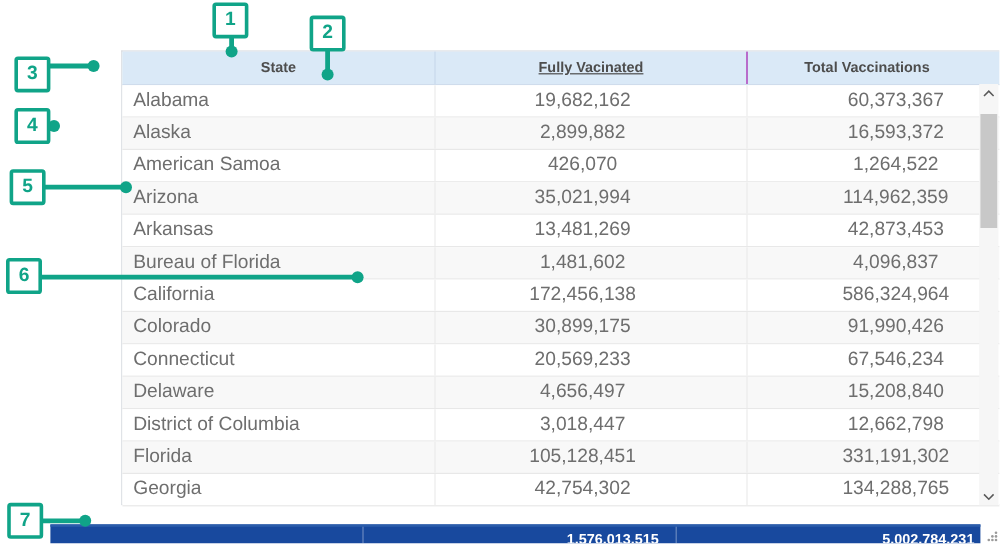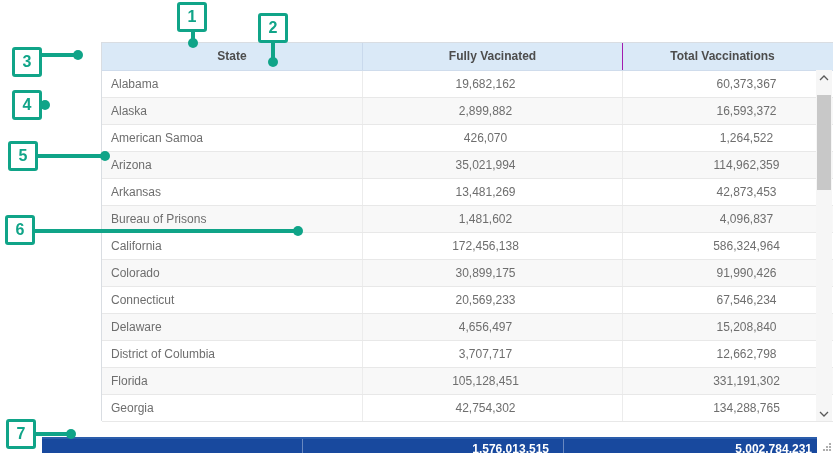--- a/index.html
+++ b/index.html
@@ -32,33 +32,33 @@
     border-bottom: 1px solid #cfdcEC;
   }
   .th {
     font-size: 12px;
     font-weight: bold;
     color: var(--header-text, #4D4D4D);
     line-height: 27px;
     text-align: center;
   }
   .th-state { width: 260px; }
-  .th-fully { width: 260px; border-left: 1px solid #c9d9ec; }
+  .th-fully { width: 260px; border-left: 1px solid #c9d9ec; text-decoration: underline; }
   .th-total { width: 216px; border-left: 1px solid #a21caf; padding-right: 16px; }
 
   .tbody { position: relative; }
   .trow {
     display: flex;
     height: 27px;
     background: #fff;
     border-bottom: 1px solid #e8e8e8;
   }
   .trow.alt { background: var(--row-alt-bg, #F8F8F8); }
   .td {
-    font-size: 12px;
+    font-size: 16px;
     color: var(--row-text, #6E6E6E);
     line-height: 26px;
     white-space: nowrap;
     overflow: hidden;
   }
   .td-state { width: 260px; padding-left: 9px; }
   .td-fully { width: 260px; border-left: 1px solid #ececec; text-align: center; padding-right: 14px; }
   .td-total { width: 268px; border-left: 1px solid #ececec; text-align: center; padding-right: 20px; }
 
   
@@ -164,21 +164,21 @@
       <div class="td td-state">Arizona</div>
       <div class="td td-fully">35,021,994</div>
       <div class="td td-total">114,962,359</div>
     </div>
         <div class="trow">
       <div class="td td-state">Arkansas</div>
       <div class="td td-fully">13,481,269</div>
       <div class="td td-total">42,873,453</div>
     </div>
         <div class="trow alt">
-      <div class="td td-state">Bureau of Prisons</div>
+      <div class="td td-state">Bureau of Florida</div>
       <div class="td td-fully">1,481,602</div>
       <div class="td td-total">4,096,837</div>
     </div>
         <div class="trow">
       <div class="td td-state">California</div>
       <div class="td td-fully">172,456,138</div>
       <div class="td td-total">586,324,964</div>
     </div>
         <div class="trow alt">
       <div class="td td-state">Colorado</div>
@@ -190,21 +190,21 @@
       <div class="td td-fully">20,569,233</div>
       <div class="td td-total">67,546,234</div>
     </div>
         <div class="trow alt">
       <div class="td td-state">Delaware</div>
       <div class="td td-fully">4,656,497</div>
       <div class="td td-total">15,208,840</div>
     </div>
         <div class="trow">
       <div class="td td-state">District of Columbia</div>
-      <div class="td td-fully">3,707,717</div>
+      <div class="td td-fully">3,018,447</div>
       <div class="td td-total">12,662,798</div>
     </div>
         <div class="trow alt">
       <div class="td td-state">Florida</div>
       <div class="td td-fully">105,128,451</div>
       <div class="td td-total">331,191,302</div>
     </div>
         <div class="trow">
       <div class="td td-state">Georgia</div>
       <div class="td td-fully">42,754,302</div>

